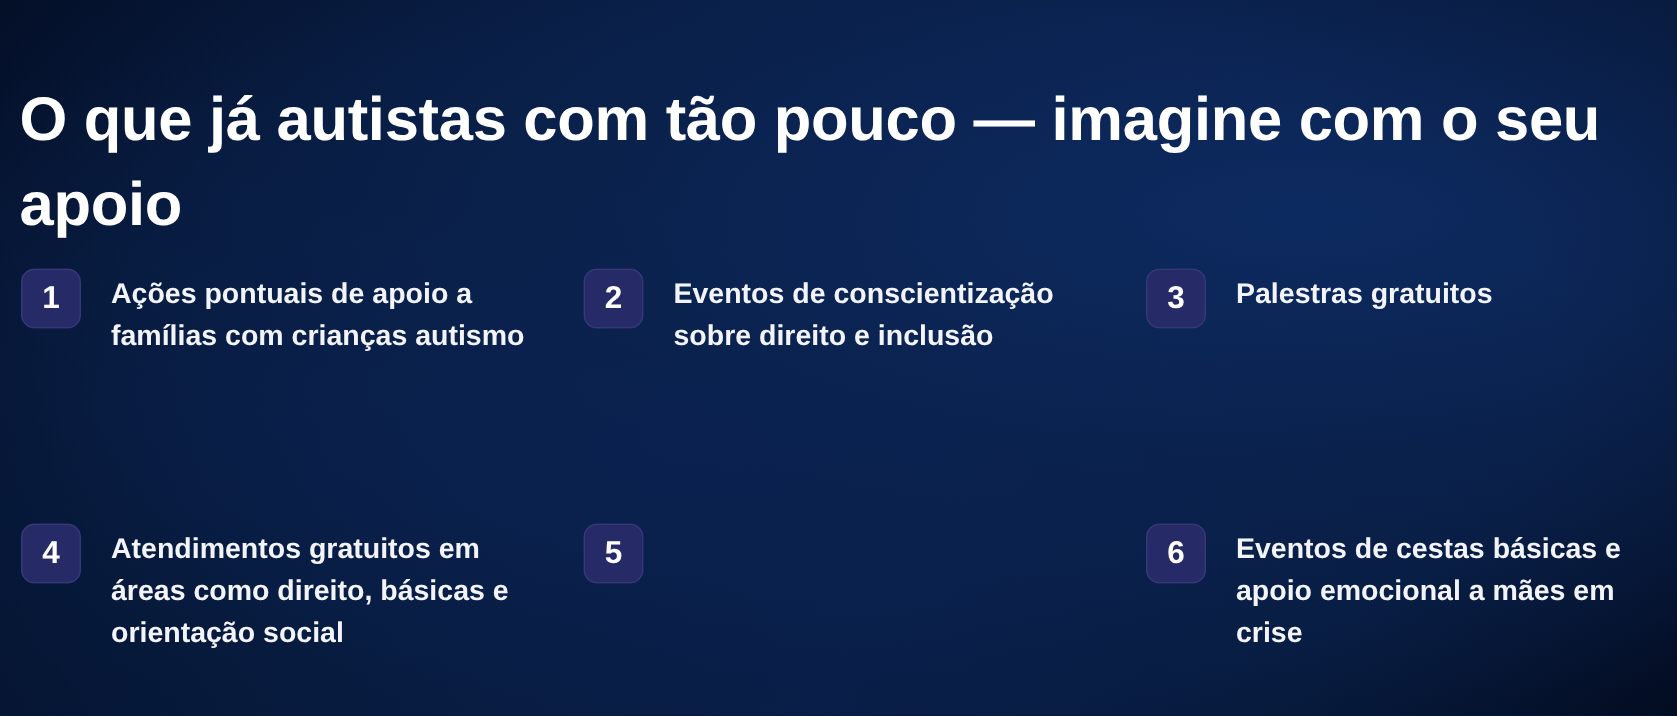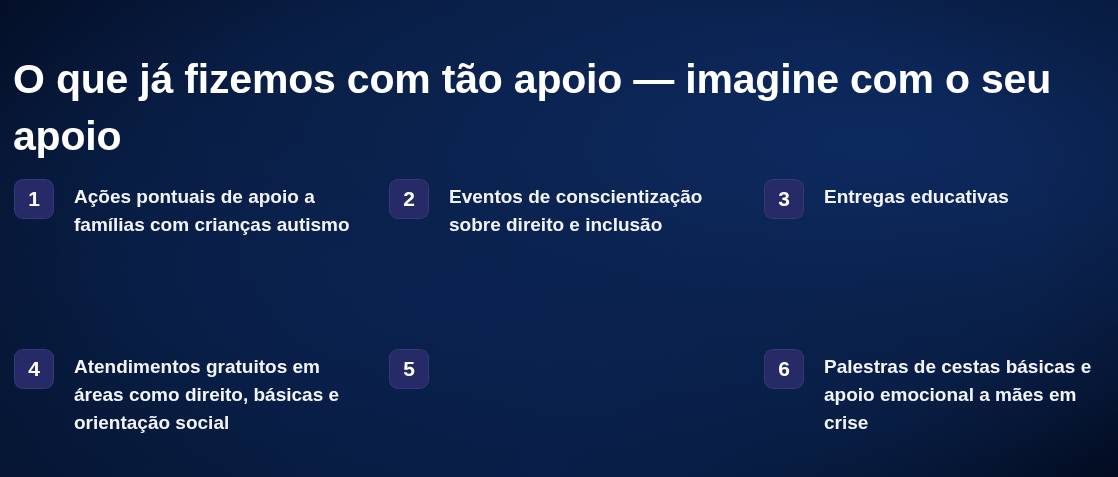--- a/index.html
+++ b/index.html
@@ -106,48 +106,48 @@
   }
 </style>
 </head>
 <body>
 
 <div id="slide">
   <div id="vignette"></div>
 
   <div id="content">
 
-    <h1 id="title">O que já fizemos com tão apoio — imagine com o seu apoio</h1>
+    <h1 id="title">O que já autistas com tão pouco — imagine com o seu apoio</h1>
 
     <div id="grid">
 
       <div class="item col1">
         <div class="badge">1</div>
         <div class="item-text">Ações pontuais de apoio a famílias com crianças autismo</div>
       </div>
 
       <div class="item col2">
         <div class="badge">2</div>
         <div class="item-text">Eventos de conscientização sobre direito e inclusão</div>
       </div>
 
       <div class="item col3">
         <div class="badge">3</div>
-        <div class="item-text">Entregas educativas</div>
+        <div class="item-text">Palestras gratuitos</div>
       </div>
 
       <div class="item col1">
         <div class="badge">4</div>
         <div class="item-text">Atendimentos gratuitos em áreas como direito, básicas e orientação social</div>
       </div>
 
       <div class="item col2">
         <div class="badge">5</div>
       </div>
 
       <div class="item col3">
         <div class="badge">6</div>
-        <div class="item-text">Palestras de cestas básicas e apoio emocional a mães em crise</div>
+        <div class="item-text">Eventos de cestas básicas e apoio emocional a mães em crise</div>
       </div>
 
     </div>
   </div>
 </div>
 
 </body></html>

